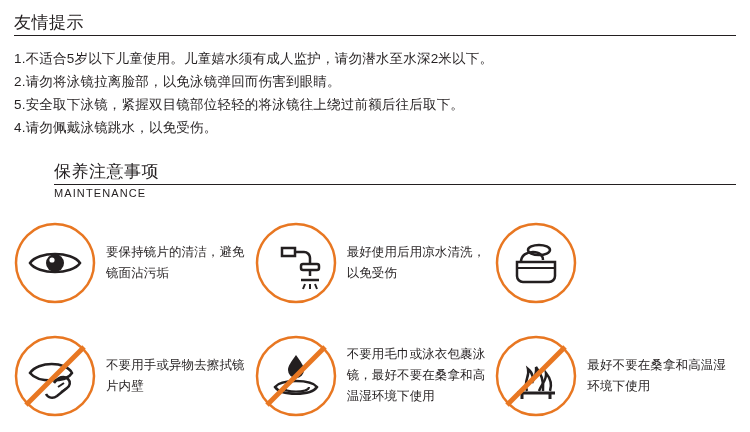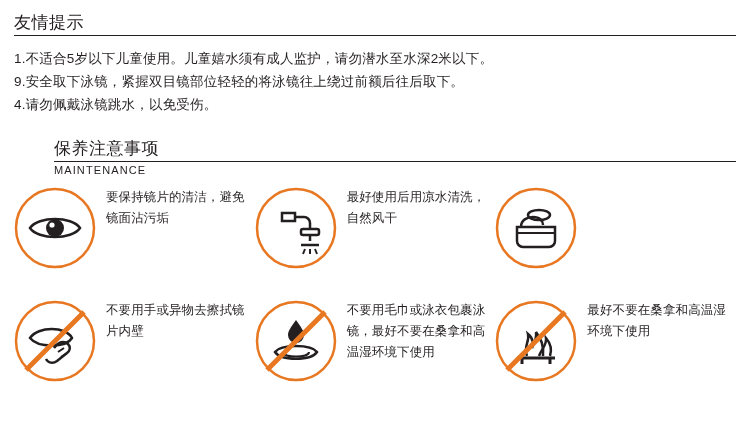--- a/index.html
+++ b/index.html
@@ -68,20 +68,21 @@
   .grid {
     margin-top: 10px;
     display: grid;
     grid-template-columns: repeat(3, 1fr);
     grid-template-rows: repeat(2, 105px);
     column-gap: 0px;
     row-gap: 8px;
   }
   .cell {
     display: flex;
+    align-items: center;
   }
   .icon-box {
     position: relative;
     width: 82px;
     height: 82px;
     flex: 0 0 82px;
     margin-right: 10px;
   }
   .icon-box svg {
     display: block;
@@ -101,21 +102,22 @@
 
 <div class="page">
 
   <div class="section-head">
     <div class="cn">友情提示</div>
     <div class="rule"></div>
   </div>
 
   <ul class="notes">
     <li>1.不适合5岁以下儿童使用。儿童嬉水须有成人监护，请勿潜水至水深2米以下。</li>
-    <li>9.安全取下泳镜，紧握双目镜部位轻轻的将泳镜往上绕过前额后往后取下。</li>
+    <li>2.请勿将泳镜拉离脸部，以免泳镜弹回而伤害到眼睛。</li>
+    <li>5.安全取下泳镜，紧握双目镜部位轻轻的将泳镜往上绕过前额后往后取下。</li>
     <li>4.请勿佩戴泳镜跳水，以免受伤。</li>
   </ul>
 
   <div class="section-head maintenance-head">
     <div class="cn">保养注意事项</div>
     <div class="rule"></div>
     <div class="en">MAINTENANCE</div>
   </div>
 
   <div class="grid">
@@ -137,21 +139,21 @@
         <svg viewBox="0 0 82 82">
           <circle cx="41" cy="41" r="39" fill="none" stroke="#E87722" stroke-width="2.5"></circle>
           <path d="M27 26 h13 v8 h-13 z" fill="none" stroke="#231f20" stroke-width="2.5"></path>
           <path d="M40 30 h9 a6 6 0 0 1 6 6 v6" fill="none" stroke="#231f20" stroke-width="2.5"></path>
           <rect x="46" y="42" width="18" height="6" rx="2" fill="none" stroke="#231f20" stroke-width="2.5"></rect>
           <path d="M55 48 v6" stroke="#231f20" stroke-width="2.5" fill="none"></path>
           <path d="M46 58 h18" stroke="#231f20" stroke-width="2.5"></path>
           <path d="M50 62 l-2 5 M55 62 l0 5 M60 62 l2 5" stroke="#231f20" stroke-width="2" fill="none"></path>
         </svg>
       </div>
-      <div class="cell-text">最好使用后用凉水清洗，自然风干</div>
+      <div class="cell-text">最好使用后用凉水清洗，以免受伤</div>
     </div>
 
     <div class="cell">
       <div class="icon-box">
         <svg viewBox="0 0 82 82">
           <circle cx="41" cy="41" r="39" fill="none" stroke="#E87722" stroke-width="2.5"></circle>
           <path d="M22 40 h38 v14 a6 6 0 0 1 -6 6 h-26 a6 6 0 0 1 -6 -6 z" fill="none" stroke="#231f20" stroke-width="2.5"></path>
           <path d="M26 40 c0 -7 6 -10 12 -10 c7 0 10 4 10 8" fill="none" stroke="#231f20" stroke-width="2.5"></path>
           <ellipse cx="44" cy="28" rx="11" ry="5" fill="none" stroke="#231f20" stroke-width="2.5"></ellipse>
           <path d="M22 46 h38" stroke="#231f20" stroke-width="2"></path>

